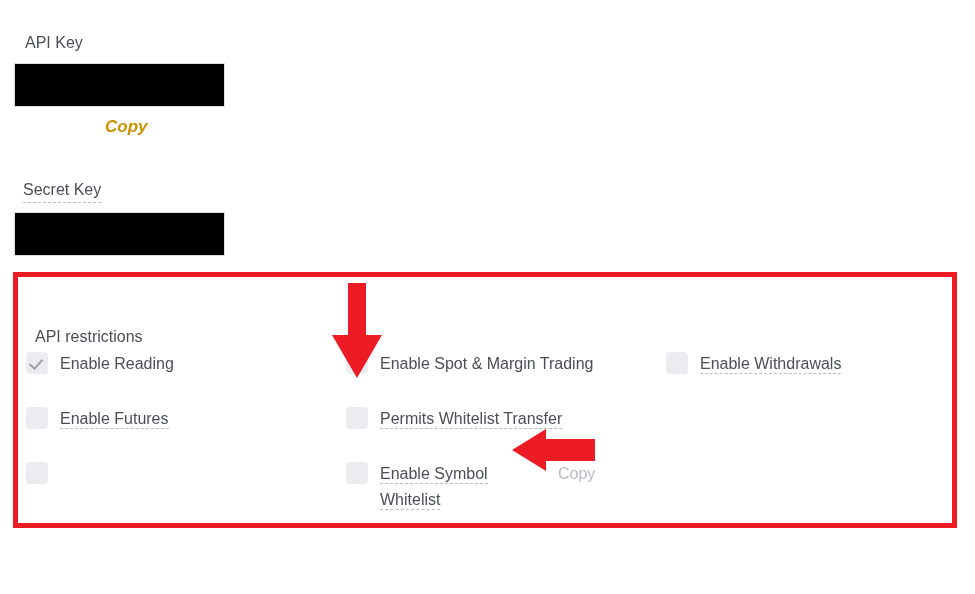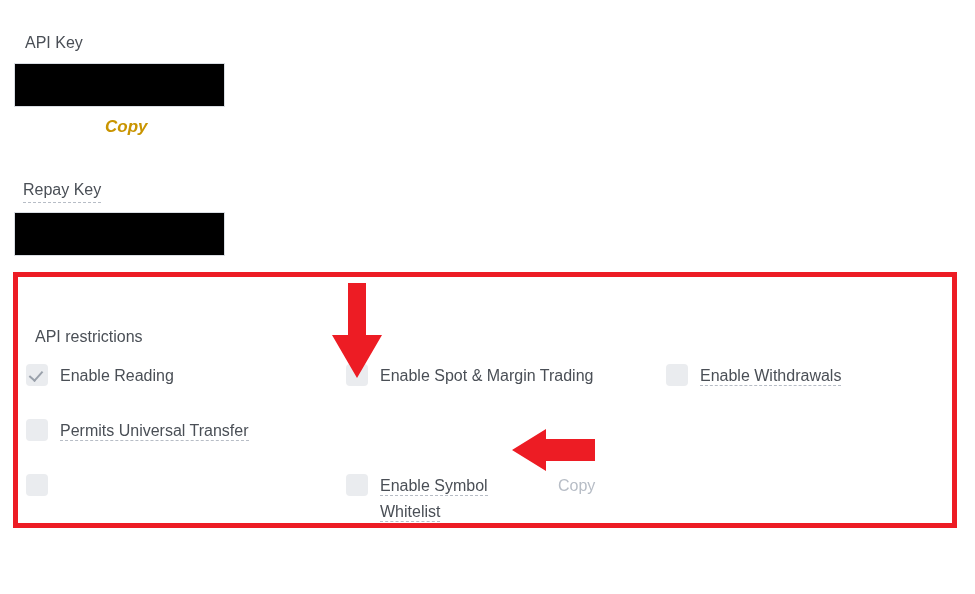--- a/index.html
+++ b/index.html
@@ -69,21 +69,21 @@
     top: 50px;
     font-size: 16px;
     line-height: 20px;
     color: #4a4f56;
     white-space: nowrap;
   }
 
   .perm-grid {
     position: absolute;
     left: 8px;
-    top: 86px;
+    top: 74px;
     width: 920px;
   }
   .perm-row {
     display: flex;
     width: 100%;
   }
   .perm-col {
     box-sizing: border-box;
     padding-right: 6px;
   }
@@ -158,21 +158,21 @@
 <body>
 
 <div class="keys-area">
 
   <div class="field-label" style="left:25px; top:33px;">API Key</div>
 
   <div class="masked-bar" style="left:14px; top:63px; width:211px; height:44px;"></div>
 
   <div class="copy-link" style="left:105px; top:117px;font-style:italic;">Copy</div>
 
-  <div class="field-label dotted" style="left:23px; top:180px;">Repay Key</div>
+  <div class="field-label dotted" style="left:23px; top:180px;">Secret Key</div>
 
   <div class="masked-bar" style="left:14px; top:212px; width:211px; height:44px;"></div>
 </div>
 
 <div class="redbox">
 
   <div class="restrictions-title">API restrictions</div>
 
   <div class="perm-grid">
 
@@ -191,24 +191,30 @@
       </div>
       <div class="perm-col c3">
         <div class="perm-item">
           <span class="cbox"></span>
           <span class="perm-label underlined"><span class="txt">Enable Withdrawals</span></span>
         </div>
       </div>
     </div>
 
     <div class="perm-row">
+      <div class="perm-col c2">
+        <div class="perm-item">
+          <span class="cbox"></span>
+          <span class="perm-label underlined"><span class="txt">Enable Futures</span></span>
+        </div>
+      </div>
       <div class="perm-col c3">
         <div class="perm-item">
           <span class="cbox"></span>
-          <span class="perm-label underlined"><span class="txt">Permits Universal Transfer</span></span>
+          <span class="perm-label underlined"><span class="txt">Permits Whitelist Transfer</span></span>
         </div>
       </div>
     </div>
 
     <div class="perm-row">
       <div class="perm-col c1">
         <div class="perm-item">
           <span class="cbox"></span>
         </div>
       </div>

